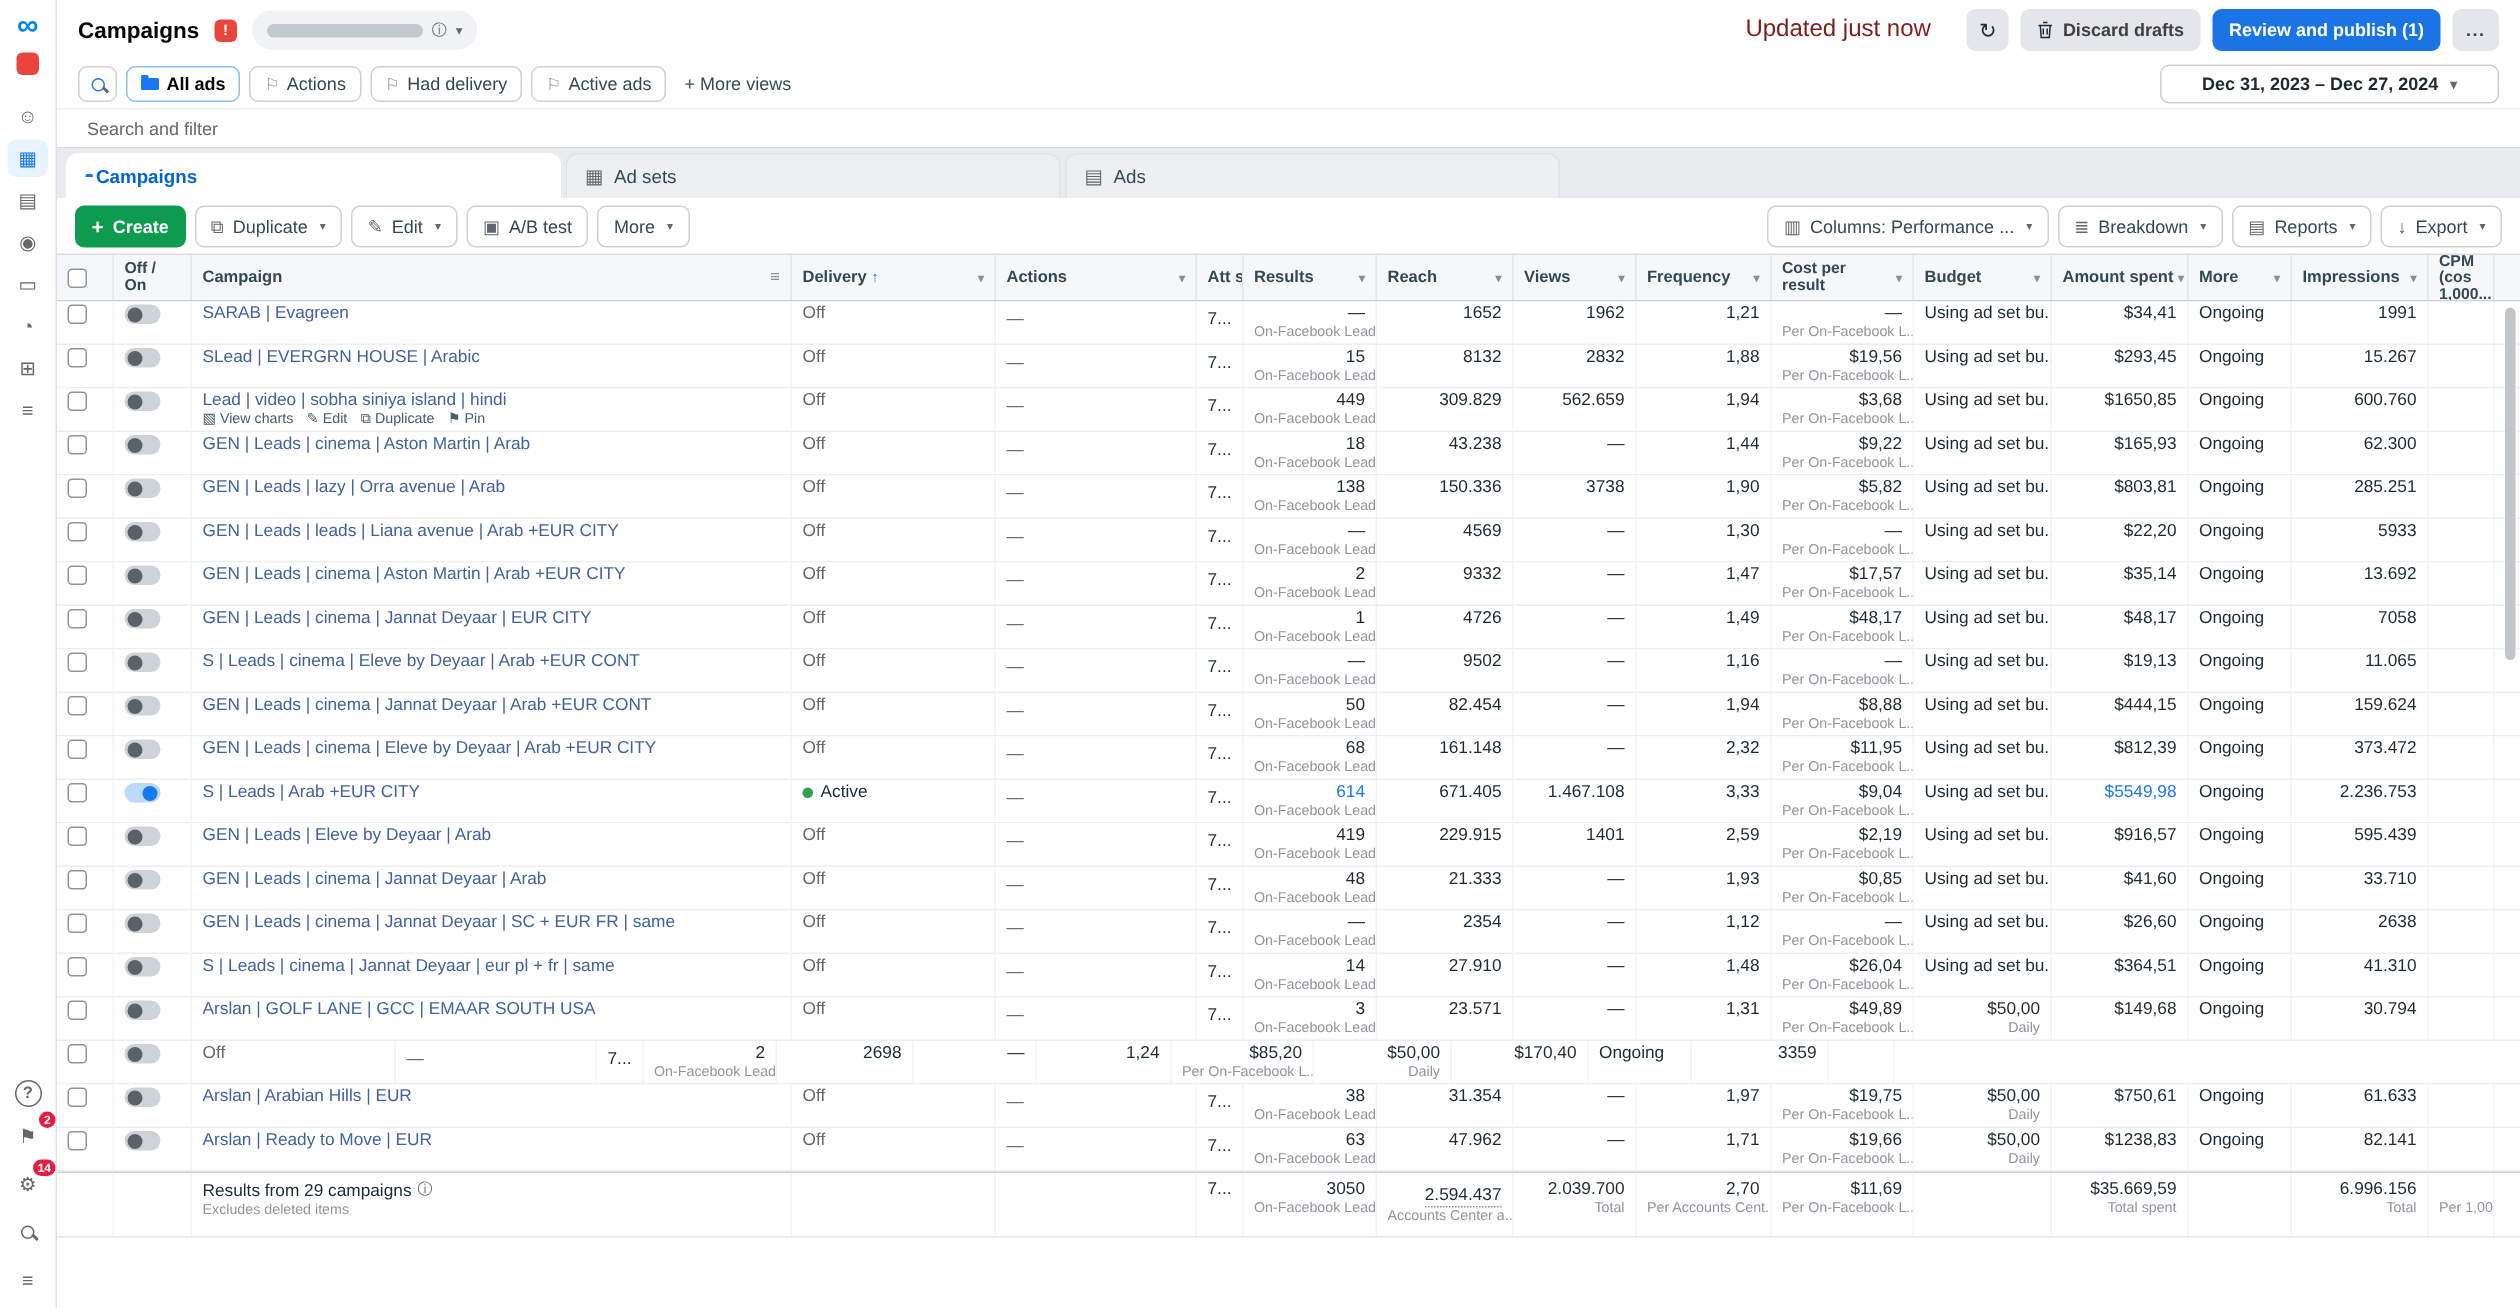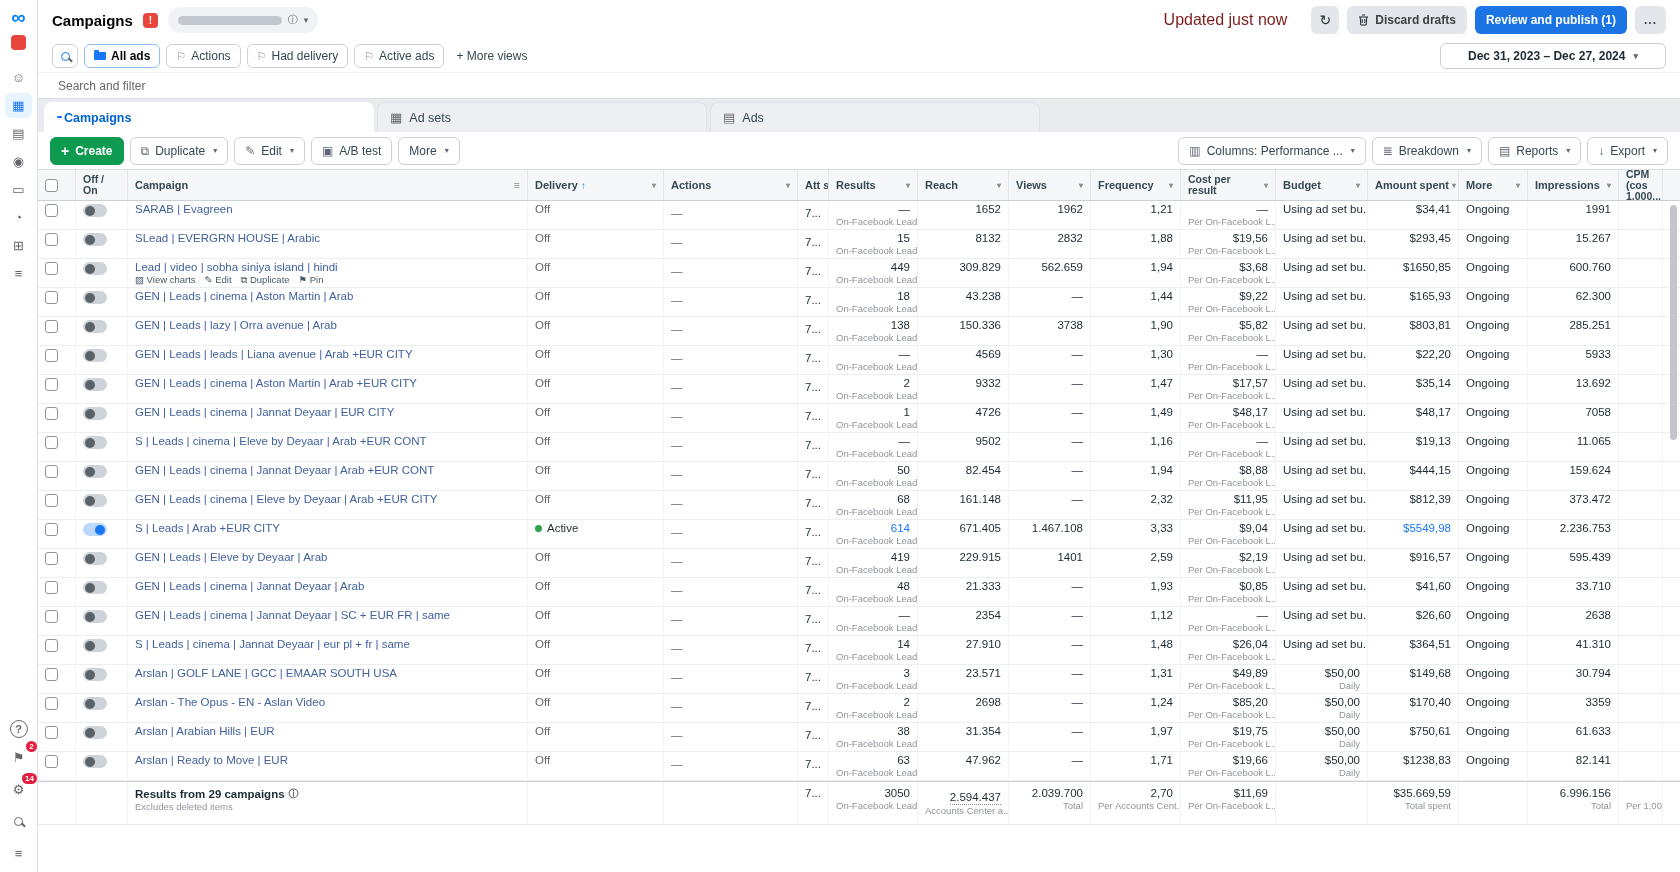--- a/index.html
+++ b/index.html
@@ -113,21 +113,21 @@
   .toggle{width:24px;height:13px;border-radius:7px;background:#ced3d9;display:inline-block;position:relative;cursor:pointer}
   .toggle .knob{position:absolute;top:1.5px;left:2px;width:10px;height:10px;border-radius:50%;background:#5b6168}
   .toggle.on{background:#bcd8fb}
   .toggle.on .knob{left:12px;background:#1877f2}
   .deliv{font-size:11.5px;color:#65676b;display:flex;align-items:center;gap:5px}
   .deliv.on{color:#1c2b33}
   .gdot{width:7px;height:7px;border-radius:50%;background:#31a24c;display:inline-block}
 
   .summary{height:44px;display:flex;background:#fff;border-top:1px solid #ccd0d5;border-bottom:1px solid #e4e6eb;flex:none}
   .summary .td{padding-top:5px}
-  .sum-label{font-size:11.5px;font-weight:bold;color:#1c2b33;line-height:14px;display:flex;align-items:center;gap:4px}
+  .sum-label{font-size:11.5px;font-weight:normal;color:#1c2b33;line-height:14px;display:flex;align-items:center;gap:4px}
   .info-ic{font-size:10px;color:#65676b}
   .dotted{border-bottom:1px dotted #8a8d91;display:inline-block}
 
   .vscroll{position:absolute;right:1px;top:33px;width:9px;bottom:46px}
   .vthumb{width:7px;height:235px;border-radius:4px;background:#c2c6cb;margin-top:2px}
 </style>
 </head>
 <body>
 
 <div class="app">
@@ -1059,23 +1059,20 @@
               <div class="val">Ongoing</div>
             </div>
             <div class="td c-imp num">
               <div class="val">30.794</div>
             </div>
             <div class="td c-cpm"></div>
           </div>
           <div class="trow">
             <div class="td c-check"><span class="cb"></span></div>
             <div class="td c-toggle"><span class="toggle"><span class="knob"></span></span></div>
-            <div class="td c-name">
-              <div class="cname">Arslan - The Opus - EN - Aslan Video</div>
-            </div>
             <div class="td c-del">
               <span class="deliv">Off</span>
             </div>
             <div class="td c-act"><span class="val muted">—</span></div>
             <div class="td c-att"><span class="val">7...</span></div>
             <div class="td c-res num">
               <div class="val">2</div>
               <div class="sub">On-Facebook Leads</div>
             </div>
             <div class="td c-reach num">

